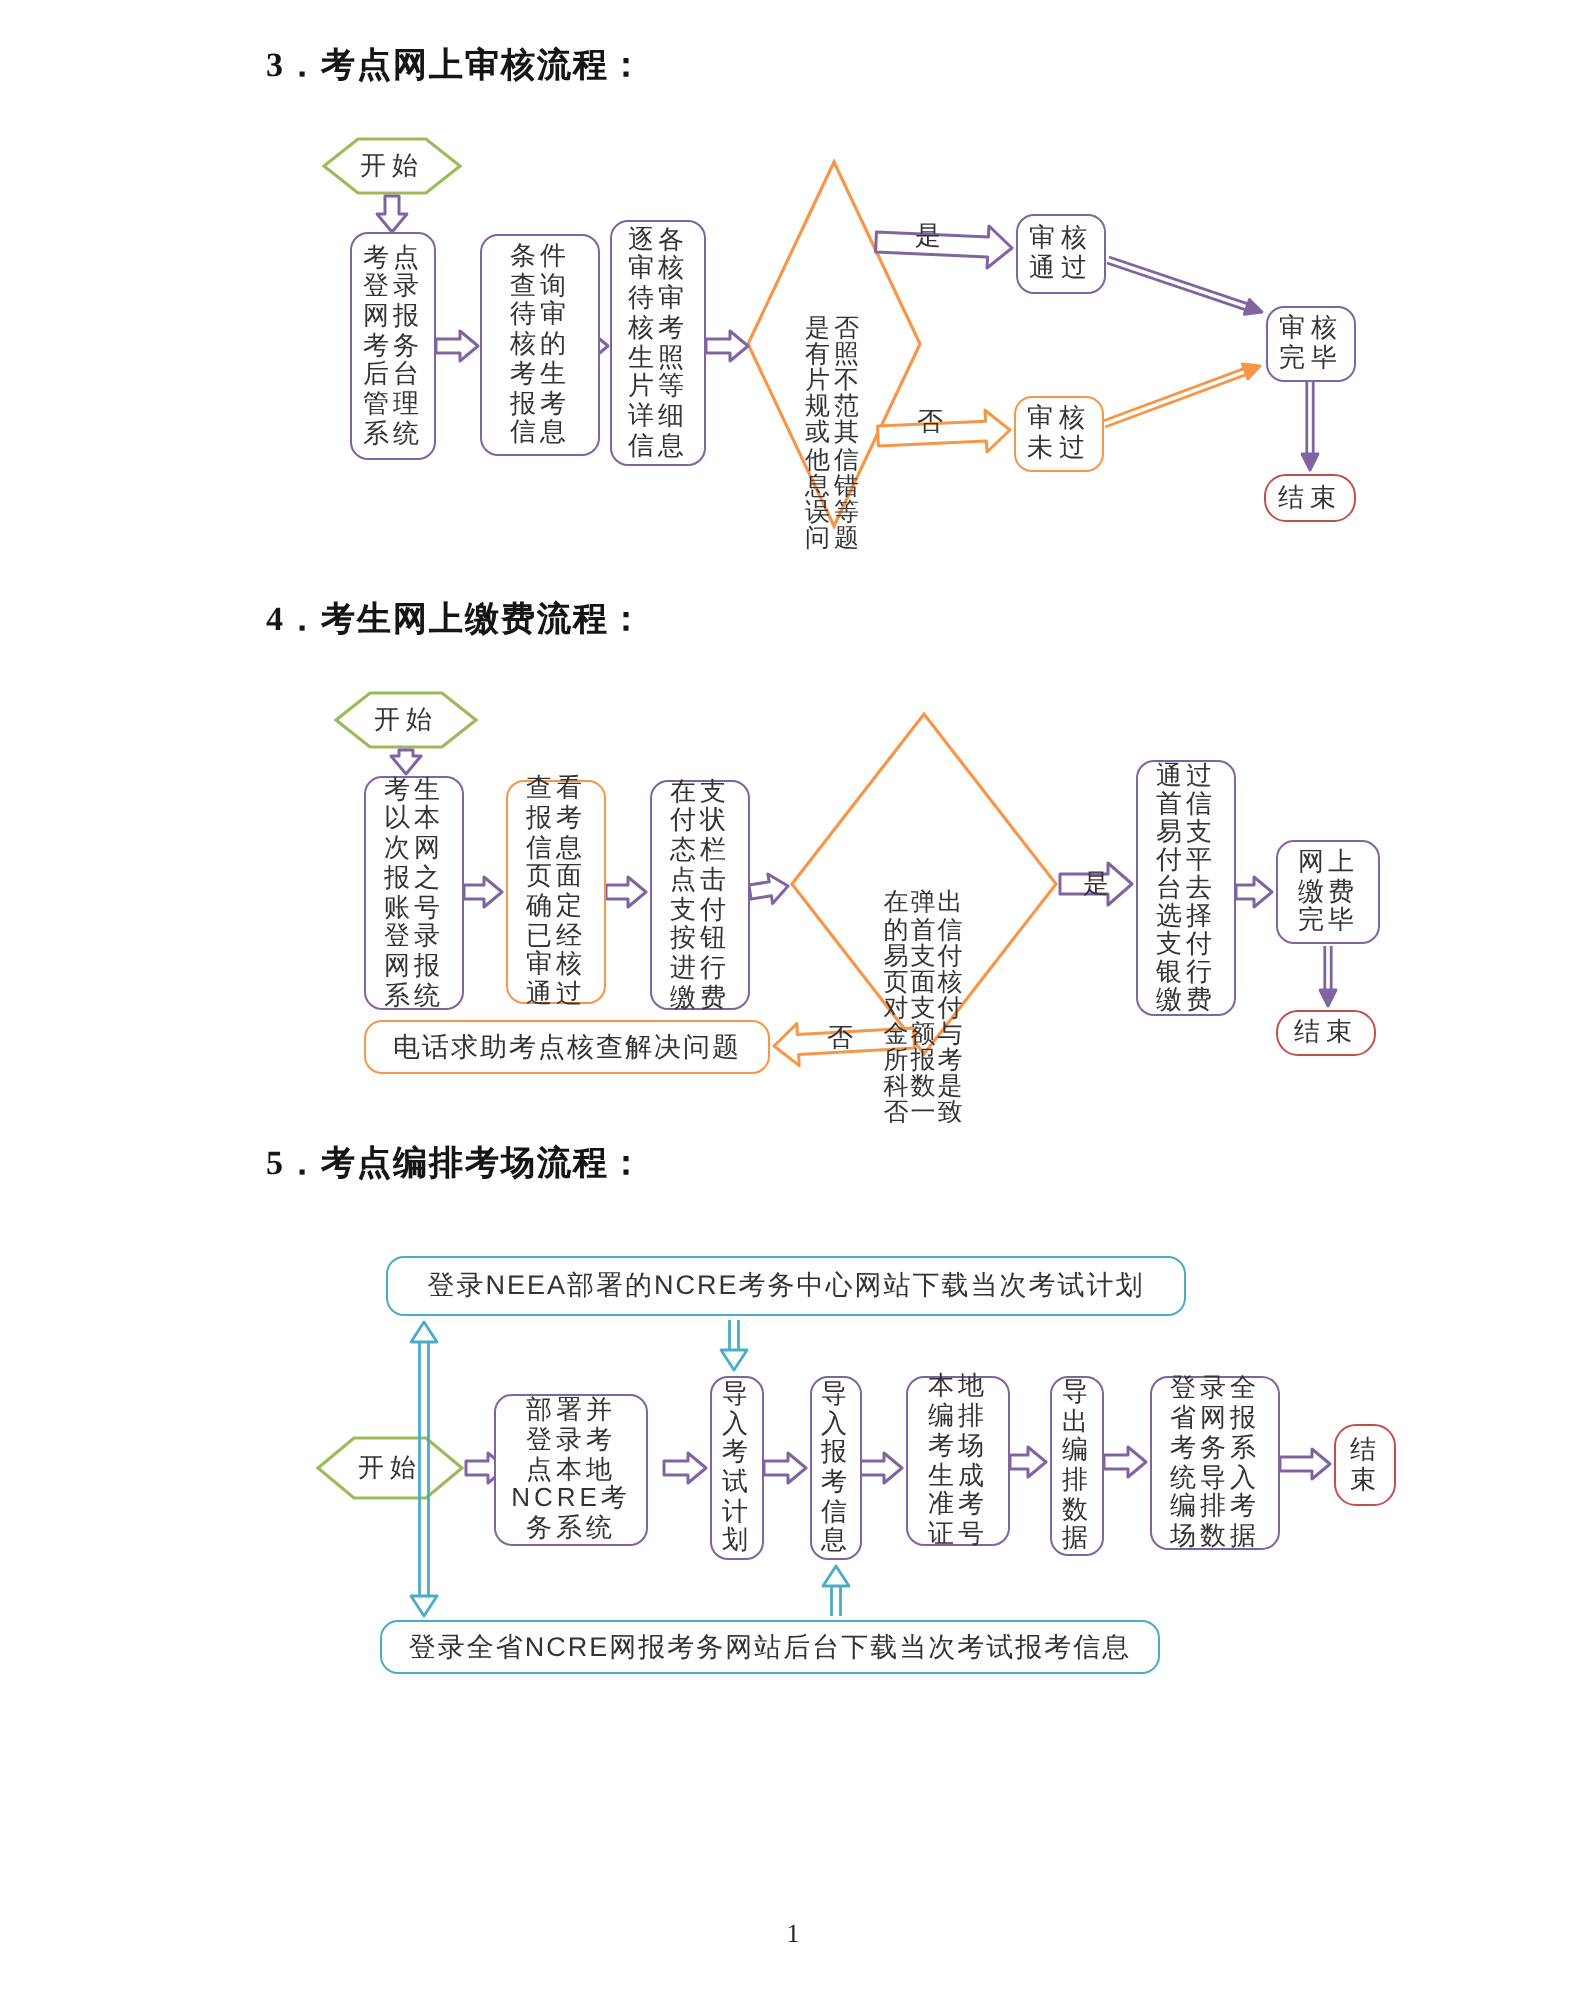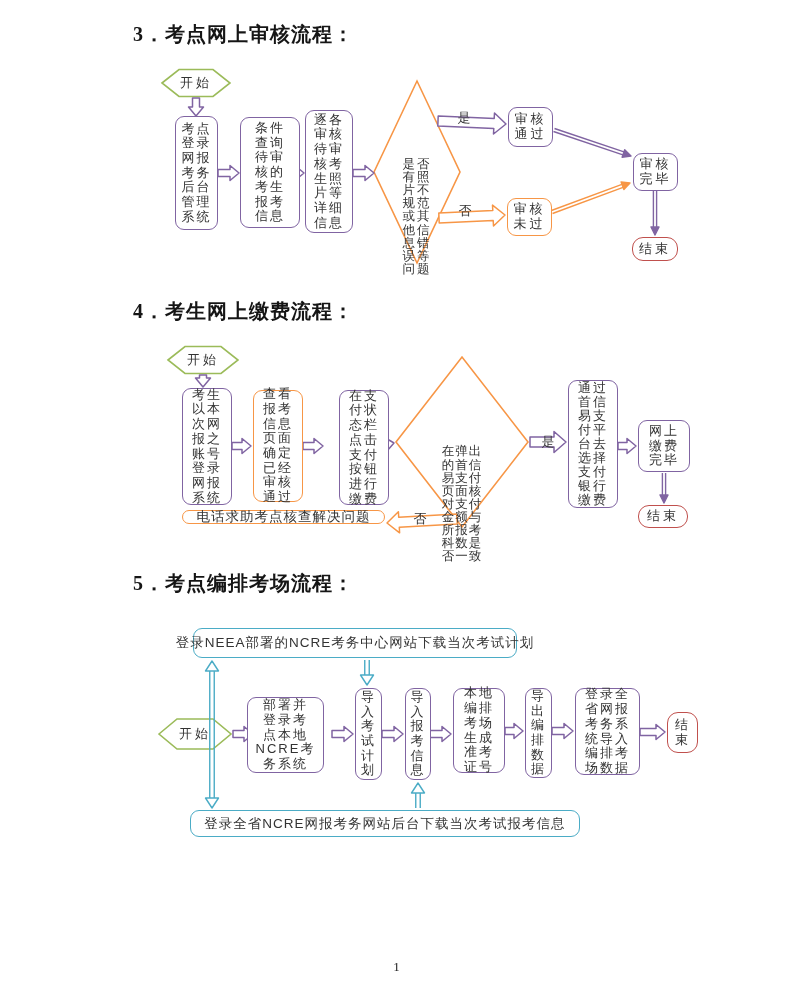--- a/index.html
+++ b/index.html
@@ -1,20 +1,20 @@
 <!DOCTYPE html>
 <html><head>
 <meta charset="utf-8">
 <style>
   html,body{margin:0;padding:0;background:#888;}
   #page{position:relative;width:793px;height:997px;background:#ffffff;margin:0 auto;
         font-family:"Liberation Sans",sans-serif;overflow:hidden;
         --purple:#8064A2;--orange:#F79646;--green:#9BBB59;--red:#C0504D;--teal:#4BACC6;--text:#333333;}
   .heading{position:absolute;left:133px;font-family:"Liberation Serif",serif;font-weight:700;
-           font-size:20px;color:#151515;letter-spacing:1px;}
+           font-size:17px;color:#151515;letter-spacing:1px;}
   .flow{position:absolute;}
   svg.layer{position:absolute;left:0;top:0;}
   .box{position:absolute;box-sizing:border-box;background:#fff;border:1.6px solid var(--purple);
        border-radius:9px;display:flex;align-items:center;justify-content:center;text-align:center;
        white-space:pre-line;font-size:13px;line-height:1.13;letter-spacing:2px;color:var(--text);}
   .box.orange{border-color:var(--orange);}
   .box.red{border-color:var(--red);border-radius:11px;}
   .box.teal{border-color:var(--teal);}
   .box.bar{white-space:nowrap;font-size:13.5px;letter-spacing:1px;}
   .box.tight{line-height:1.07;}
@@ -126,21 +126,21 @@
 网报
 系统</div>
     <div class="box orange" style="left:103px;top:50px;width:50px;height:112px;">查看
 报考
 信息
 页面
 确定
 已经
 审核
 通过</div>
-    <div class="box" style="left:175px;top:50px;width:50px;height:115px;margin-left:14px;">在支
+    <div class="box" style="left:175px;top:50px;width:50px;height:115px;">在支
 付状
 态栏
 点击
 支付
 按钮
 进行
 缴费</div>
     <div class="freelbl dialbl" style="left:283px;top:59px;width:58px;height:123px;letter-spacing:1px;">在弹出
 的首信
 易支付
@@ -158,21 +158,21 @@
 付平
 台去
 选择
 支付
 银行
 缴费</div>
     <div class="box" style="left:488px;top:80px;width:52px;height:52px;">网上
 缴费
 完毕</div>
     <div class="box wide red" style="left:488px;top:165px;width:50px;height:23px;">结束</div>
-    <div class="box orange bar" style="left:32px;top:170px;width:203px;height:14px;">电话求助考点核查解决问题</div>
+    <div class="box orange bar" style="left:32px;top:170px;width:203px;height:27px;">电话求助考点核查解决问题</div>
   </div>
 
   <div class="heading" style="top:570px;">5．考点编排考场流程：</div>
 
   <div class="flow" style="left:155px;top:620px;width:565px;height:230px;">
     <svg class="layer" width="565" height="230" viewBox="0 0 565 230">
       <polygon points="4,114 22,99 58,99 76,114 58,129 22,129" fill="#fff" stroke="#9BBB59" stroke-width="1.6"></polygon>
       <g id="fc3-arrows">
           <polygon points="78.0,117.5 89.0,117.5 89.0,121.5 98.0,114.0 89.0,106.5 89.0,110.5 78.0,110.5" fill="#fff" stroke="#8064A2" stroke-width="1.5" stroke-linejoin="round"></polygon>
           <polygon points="177.0,117.5 189.0,117.5 189.0,121.5 198.0,114.0 189.0,106.5 189.0,110.5 177.0,110.5" fill="#fff" stroke="#8064A2" stroke-width="1.5" stroke-linejoin="round"></polygon>
@@ -188,21 +188,21 @@
           <line x1="59.25" y1="114" x2="59.25" y2="178" stroke="#4BACC6" stroke-width="1.4"></line>
           <polygon points="57.0,188.0 50.5,178.0 63.5,178.0" fill="#fff" stroke="#4BACC6" stroke-width="1.4" stroke-linejoin="round"></polygon>
           <line x1="209.75" y1="40" x2="209.75" y2="55" stroke="#4BACC6" stroke-width="1.4"></line>
           <line x1="214.25" y1="40" x2="214.25" y2="55" stroke="#4BACC6" stroke-width="1.4"></line>
           <polygon points="212.0,65.0 205.5,55.0 218.5,55.0" fill="#fff" stroke="#4BACC6" stroke-width="1.4" stroke-linejoin="round"></polygon>
           <line x1="265.25" y1="188" x2="265.25" y2="173" stroke="#4BACC6" stroke-width="1.4"></line>
           <line x1="260.75" y1="188" x2="260.75" y2="173" stroke="#4BACC6" stroke-width="1.4"></line>
           <polygon points="263.0,163.0 269.5,173.0 256.5,173.0" fill="#fff" stroke="#4BACC6" stroke-width="1.4" stroke-linejoin="round"></polygon>
         </g>
     </svg>
-    <div class="box teal bar" style="left:38px;top:8px;width:324px;height:30px;">登录NEEA部署的NCRE考务中心网站下载当次考试计划</div>
+    <div class="box teal bar" style="left:38px;top:8px;width:400px;height:30px;">登录NEEA部署的NCRE考务中心网站下载当次考试计划</div>
     <div class="freelbl" style="left:4px;top:99px;width:72px;height:30px;letter-spacing:3px;">开始</div>
     <div class="box" style="left:92px;top:77px;width:77px;height:76px;">部署并
 登录考
 点本地
 NCRE考
 务系统</div>
     <div class="box" style="left:200px;top:68px;width:27px;height:92px;">导
 入
 考
 试

